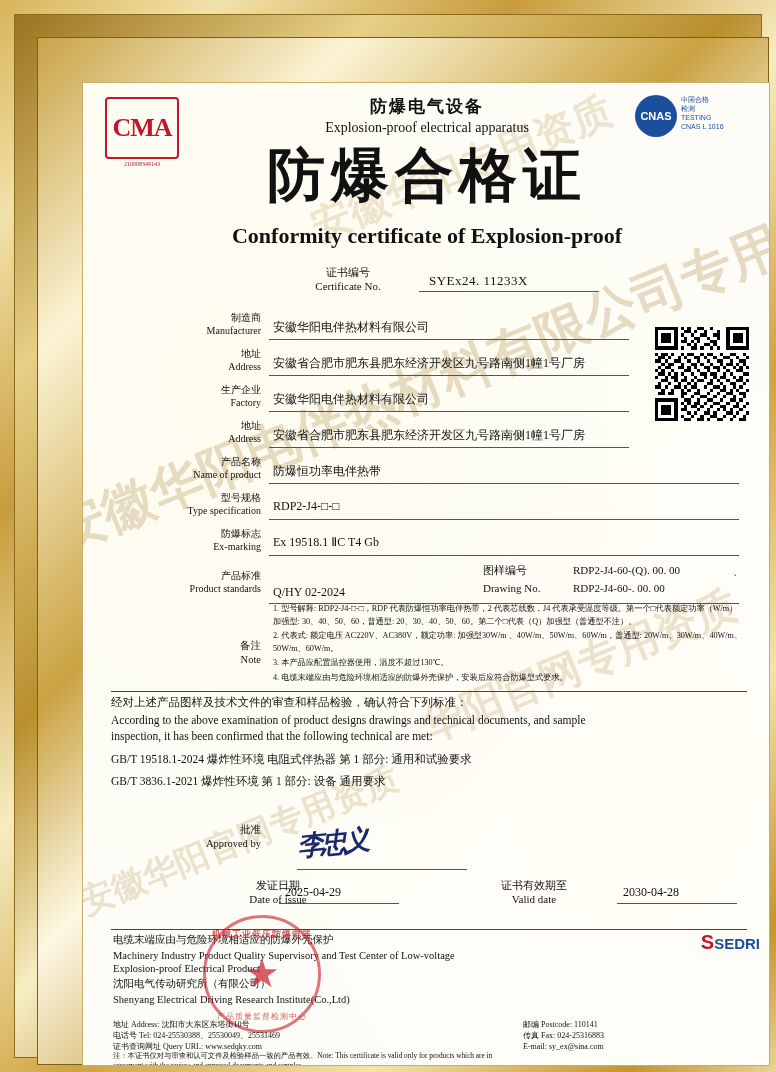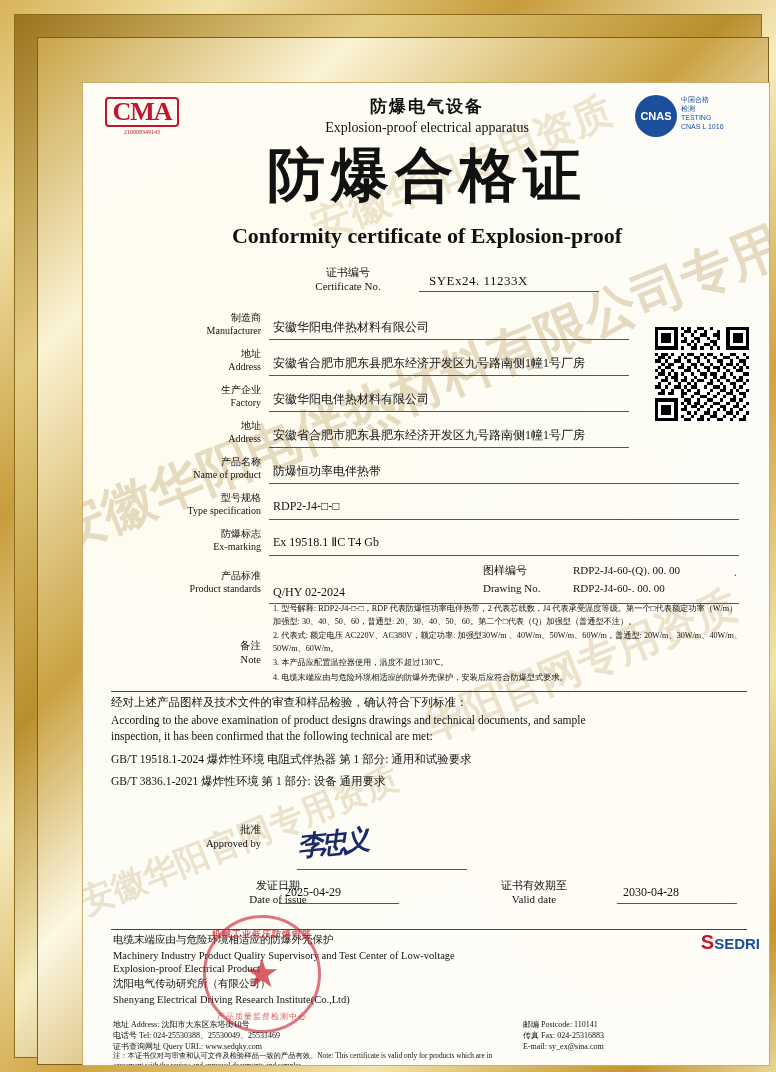--- a/index.html
+++ b/index.html
@@ -66,21 +66,21 @@
   .hdr{position:absolute;left:0;top:12px;width:688px;text-align:center;}
   .hdr .cn{font-size:17px;letter-spacing:2px;color:#111;font-weight:bold;}
   .hdr .en{font-size:14px;color:#111;margin-top:2px;}
 
   .cma{
     position:absolute;left:20px;top:14px;width:78px;height:46px;
     text-align:center;
   }
   .cma .mark{
     font-family:"Liberation Serif",serif;font-size:26px;font-weight:bold;color:#c0152a;
-    border:2px solid #c0152a;border-radius:4px;padding:0 5px;display:inline-block;line-height:26px;
+    border:2px solid #c0152a;border-radius:4px;padding:16px 5px;display:inline-block;line-height:26px;
     letter-spacing:-1px;
   }
   .cma .no{font-size:6px;color:#c0152a;margin-top:2px;letter-spacing:0px;}
 
   .cnas{position:absolute;right:16px;top:10px;width:120px;height:52px;}
   .cnas .circle{
     position:absolute;left:0;top:2px;width:42px;height:42px;border-radius:50%;
     background:#1b4f9c;color:#fff;font-size:11px;font-weight:bold;
     display:flex;align-items:center;justify-content:center;font-family:"Liberation Sans",sans-serif;
   }

